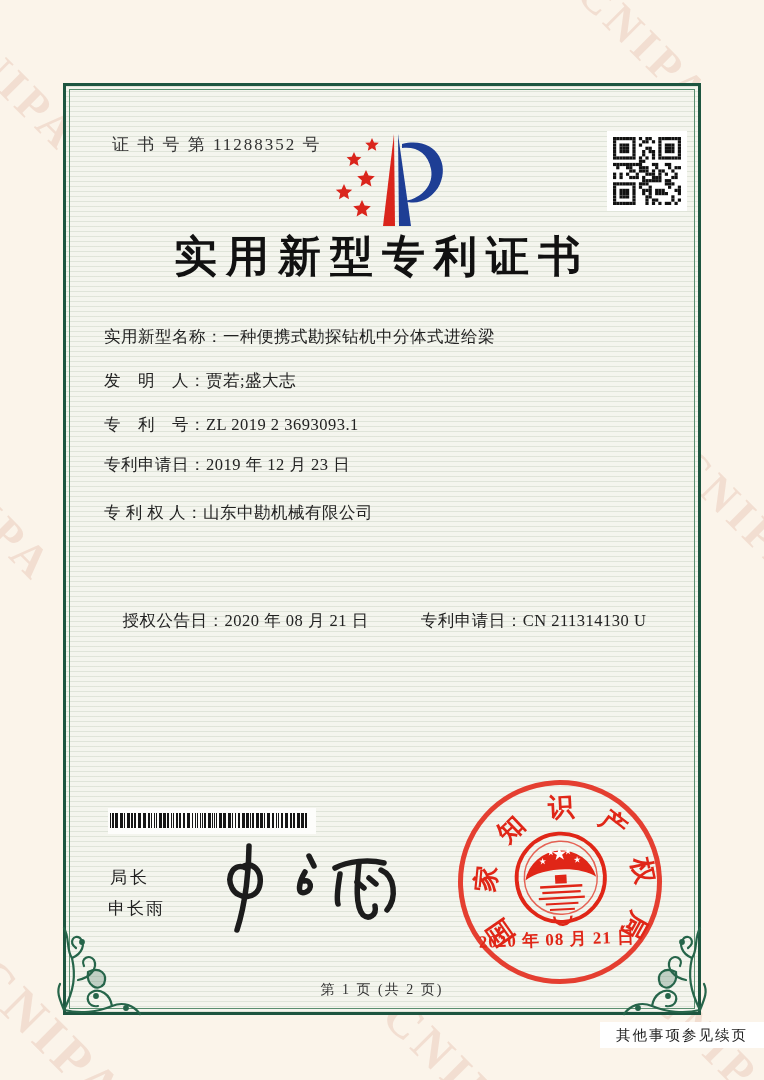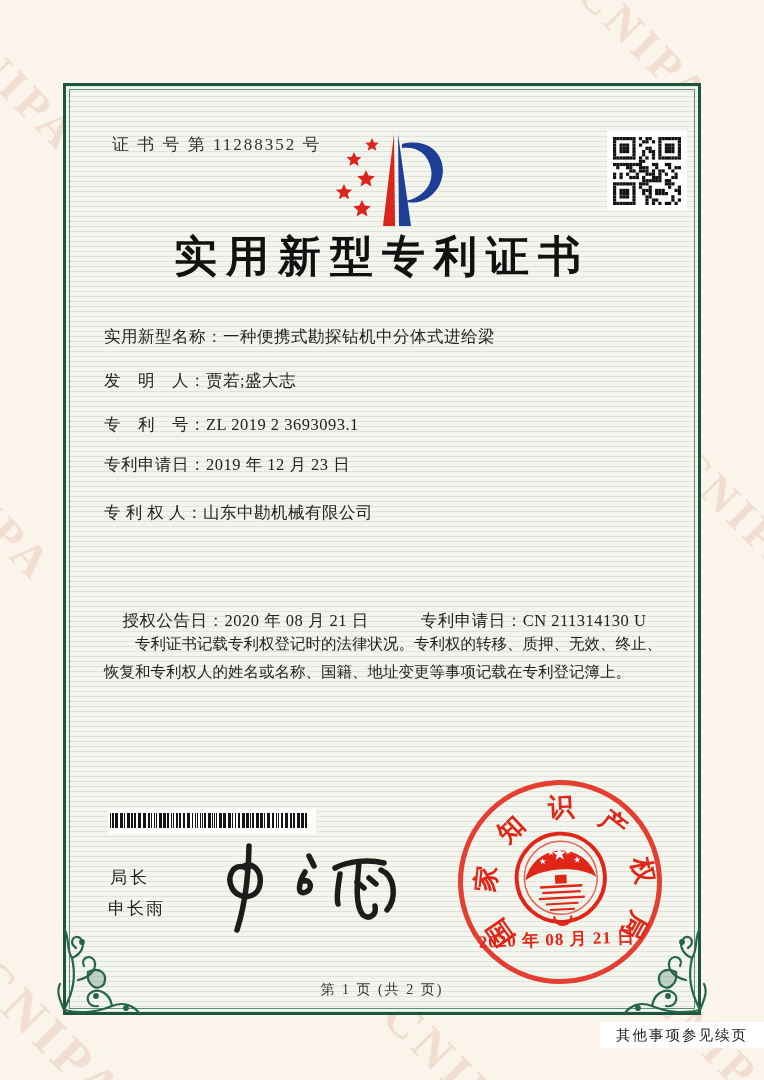--- a/index.html
+++ b/index.html
@@ -371,21 +371,20 @@
   <div class="field-row" style="top:370px"><span class="flabel">发　明　人：</span><span class="fvalue">贾若;盛大志</span></div>
   <div class="field-row" style="top:326px"><span class="flabel">实用新型名称：</span><span class="fvalue">一种便携式勘探钻机中分体式进给梁</span></div>
   <div class="field-row" style="top:414px"><span class="flabel">专　利　号：</span><span class="fvalue">ZL 2019 2 3693093.1</span></div>
   <div class="field-row" style="top:454px"><span class="flabel">专利申请日：</span><span class="fvalue">2019 年 12 月 23 日</span></div>
   <div class="field-row" style="top:502px"><span class="flabel">专 利 权 人：</span><span class="fvalue">山东中勘机械有限公司</span></div>
   <div class="field-row" style="top:590px">
     <span class="flabel">授权公告日：</span><span class="fvalue">2020 年 08 月 21 日</span><span class="flabel" style="margin-left:52px">专利申请日：</span><span class="fvalue">CN 211314130 U</span>
   </div>
 
   <div class="paras">
-    <p>专利证书记载专利权登记时的法律状况。专利权的转移、质押、无效、终止、恢复和专利权人的姓名或名称、国籍、地址变更等事项记载在专利登记簿上。</p>
   </div>
 
   <div class="barcode" id="barcode"><i style="width: 1px; margin-right: 1px;"></i><i style="width: 2px; margin-right: 1px;"></i><i style="width: 3px; margin-right: 2px;"></i><i style="width: 3px; margin-right: 1px;"></i><i style="width: 1px; margin-right: 2px;"></i><i style="width: 3px; margin-right: 1px;"></i><i style="width: 2px; margin-right: 1px;"></i><i style="width: 2px; margin-right: 2px;"></i><i style="width: 3px; margin-right: 2px;"></i><i style="width: 3px; margin-right: 2px;"></i><i style="width: 2px; margin-right: 1px;"></i><i style="width: 1px; margin-right: 2px;"></i><i style="width: 1px; margin-right: 1px;"></i><i style="width: 1px; margin-right: 2px;"></i><i style="width: 3px; margin-right: 1px;"></i><i style="width: 3px; margin-right: 1px;"></i><i style="width: 2px; margin-right: 2px;"></i><i style="width: 1px; margin-right: 1px;"></i><i style="width: 1px; margin-right: 2px;"></i><i style="width: 2px; margin-right: 1px;"></i><i style="width: 2px; margin-right: 2px;"></i><i style="width: 2px; margin-right: 2px;"></i><i style="width: 3px; margin-right: 2px;"></i><i style="width: 1px; margin-right: 2px;"></i><i style="width: 1px; margin-right: 1px;"></i><i style="width: 1px; margin-right: 2px;"></i><i style="width: 1px; margin-right: 1px;"></i><i style="width: 1px; margin-right: 1px;"></i><i style="width: 2px; margin-right: 2px;"></i><i style="width: 3px; margin-right: 1px;"></i><i style="width: 1px; margin-right: 1px;"></i><i style="width: 1px; margin-right: 1px;"></i><i style="width: 1px; margin-right: 2px;"></i><i style="width: 3px; margin-right: 1px;"></i><i style="width: 3px; margin-right: 2px;"></i><i style="width: 3px; margin-right: 1px;"></i><i style="width: 1px; margin-right: 2px;"></i><i style="width: 1px; margin-right: 2px;"></i><i style="width: 2px; margin-right: 2px;"></i><i style="width: 3px; margin-right: 1px;"></i><i style="width: 3px; margin-right: 1px;"></i><i style="width: 1px; margin-right: 1px;"></i><i style="width: 2px; margin-right: 2px;"></i><i style="width: 3px; margin-right: 1px;"></i><i style="width: 3px; margin-right: 1px;"></i><i style="width: 1px; margin-right: 2px;"></i><i style="width: 3px; margin-right: 2px;"></i><i style="width: 2px; margin-right: 2px;"></i><i style="width: 1px; margin-right: 1px;"></i><i style="width: 1px; margin-right: 2px;"></i><i style="width: 2px; margin-right: 2px;"></i><i style="width: 3px; margin-right: 2px;"></i><i style="width: 2px; margin-right: 1px;"></i><i style="width: 2px; margin-right: 2px;"></i><i style="width: 3px; margin-right: 1px;"></i><i style="width: 3px; margin-right: 1px;"></i><i style="width: 2px; margin-right: 2px;"></i></div>
 
   <div class="signer-role">局长</div>
   <div class="signer-name">申长雨</div>
 
   <div class="signature">
     <svg viewBox="0 0 200 100" fill="none" stroke="#1c1c1c" stroke-width="5.5" stroke-linecap="round">
       <path d="M38,30 C26,24 18,38 24,50 C30,62 50,62 52,46 C54,32 44,24 36,28"></path>

